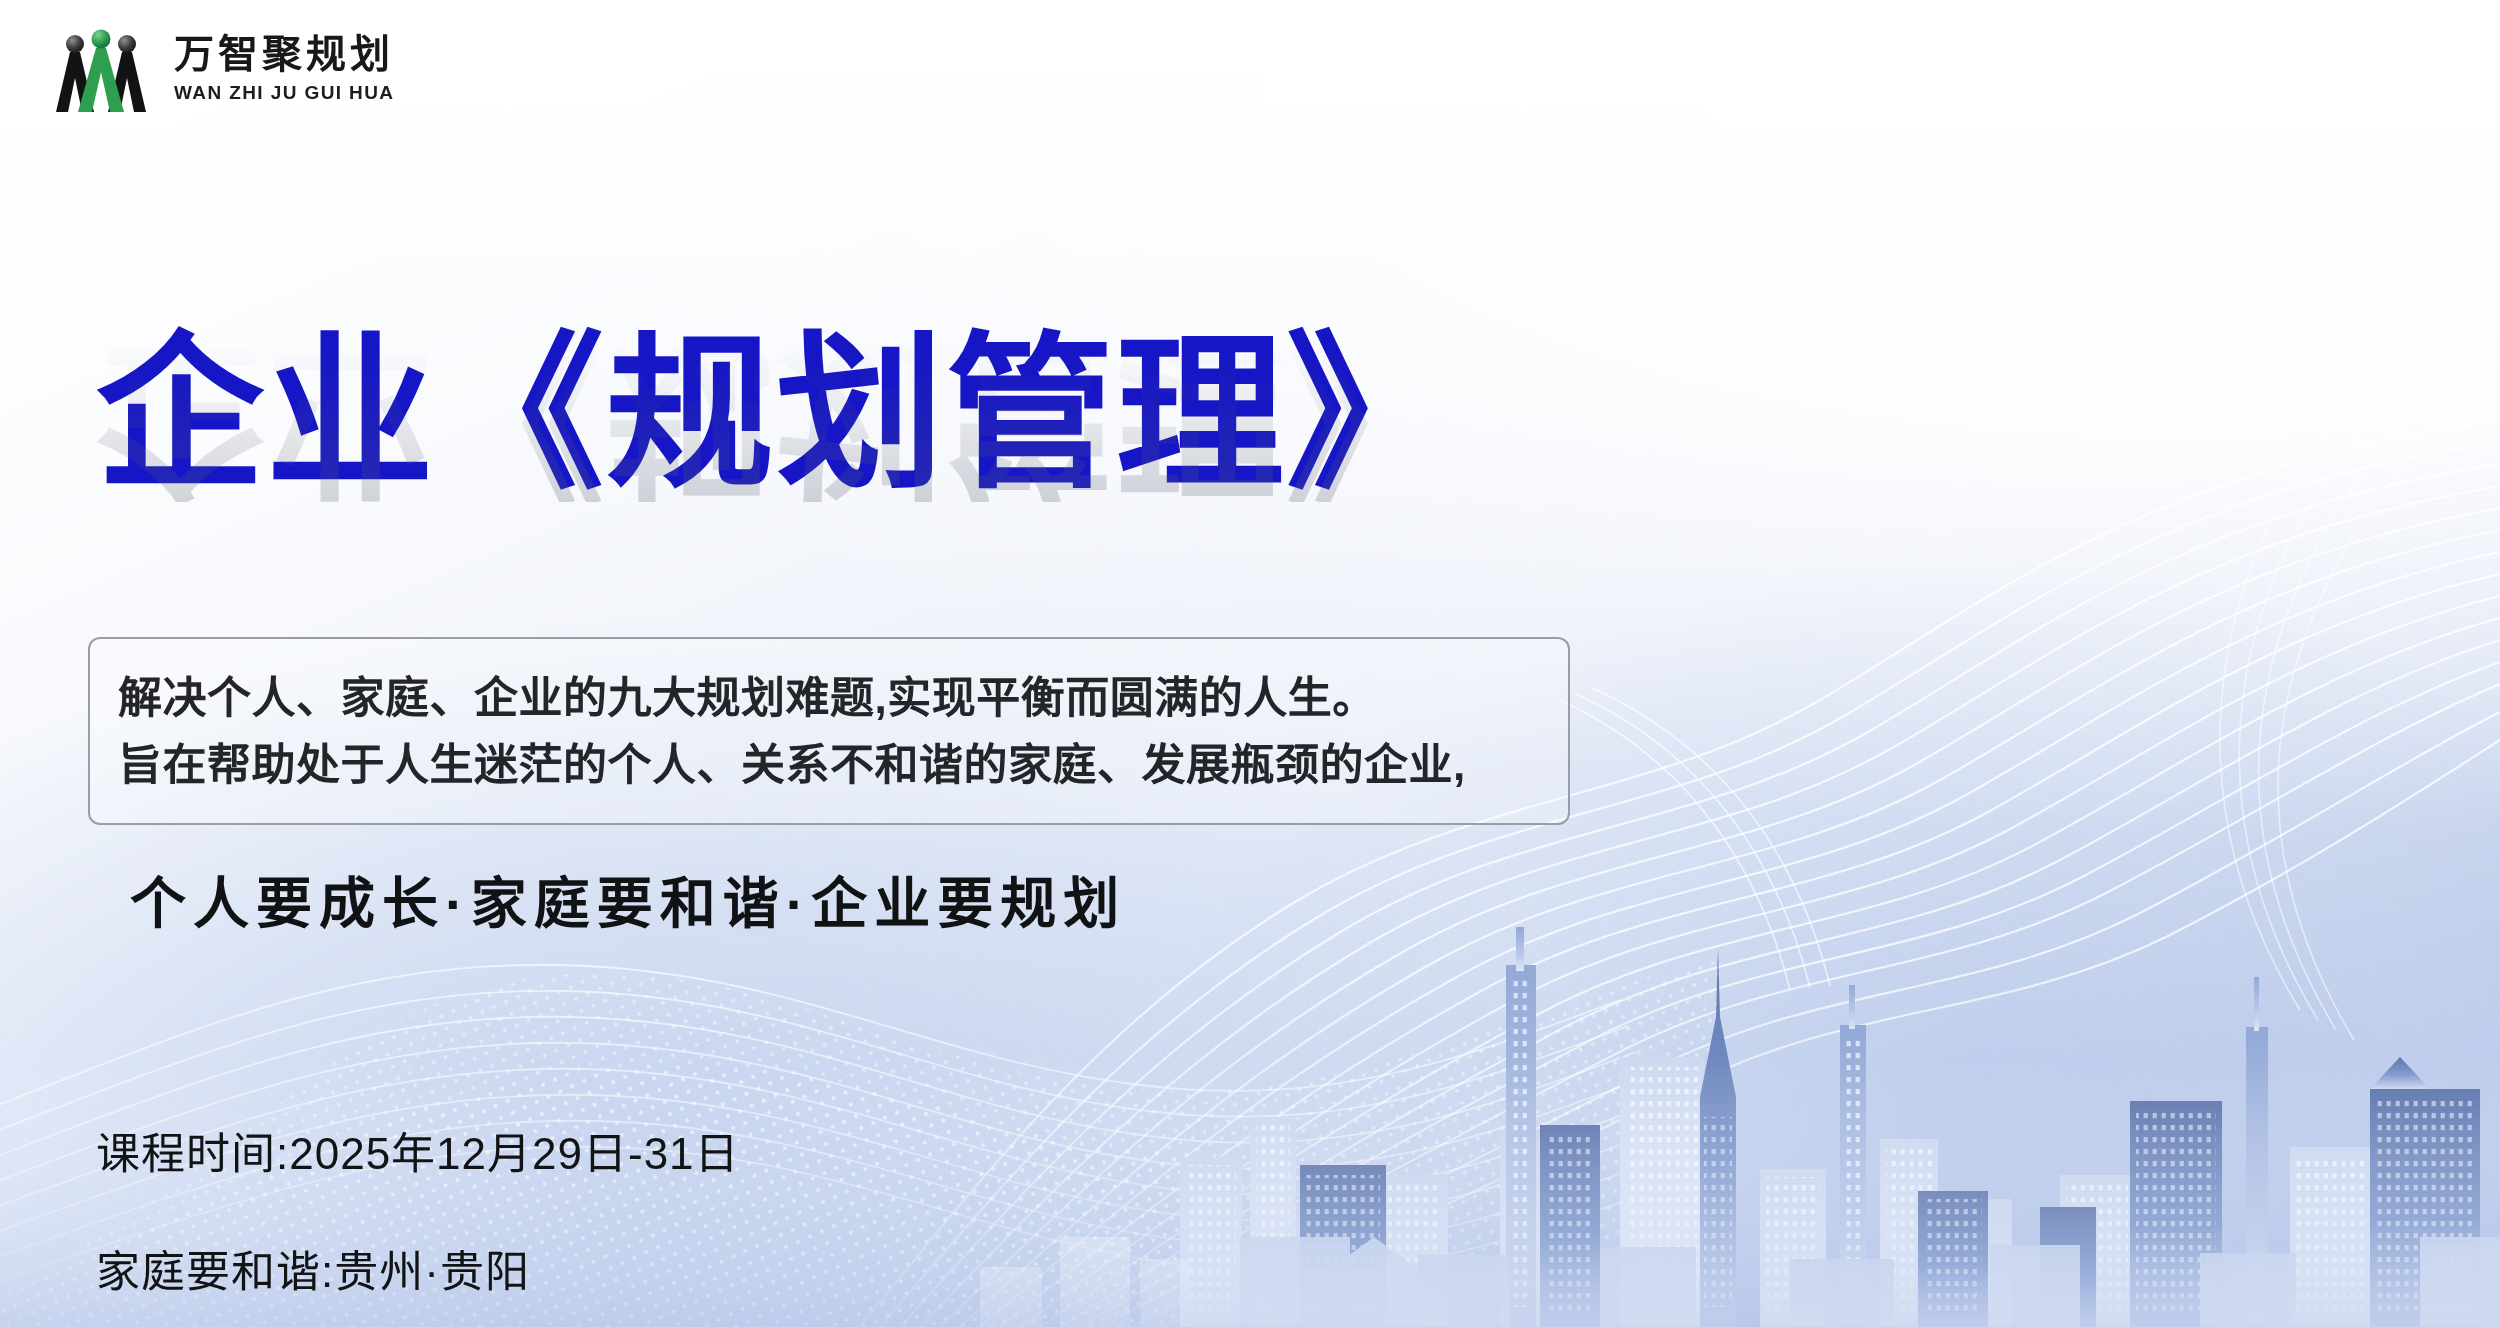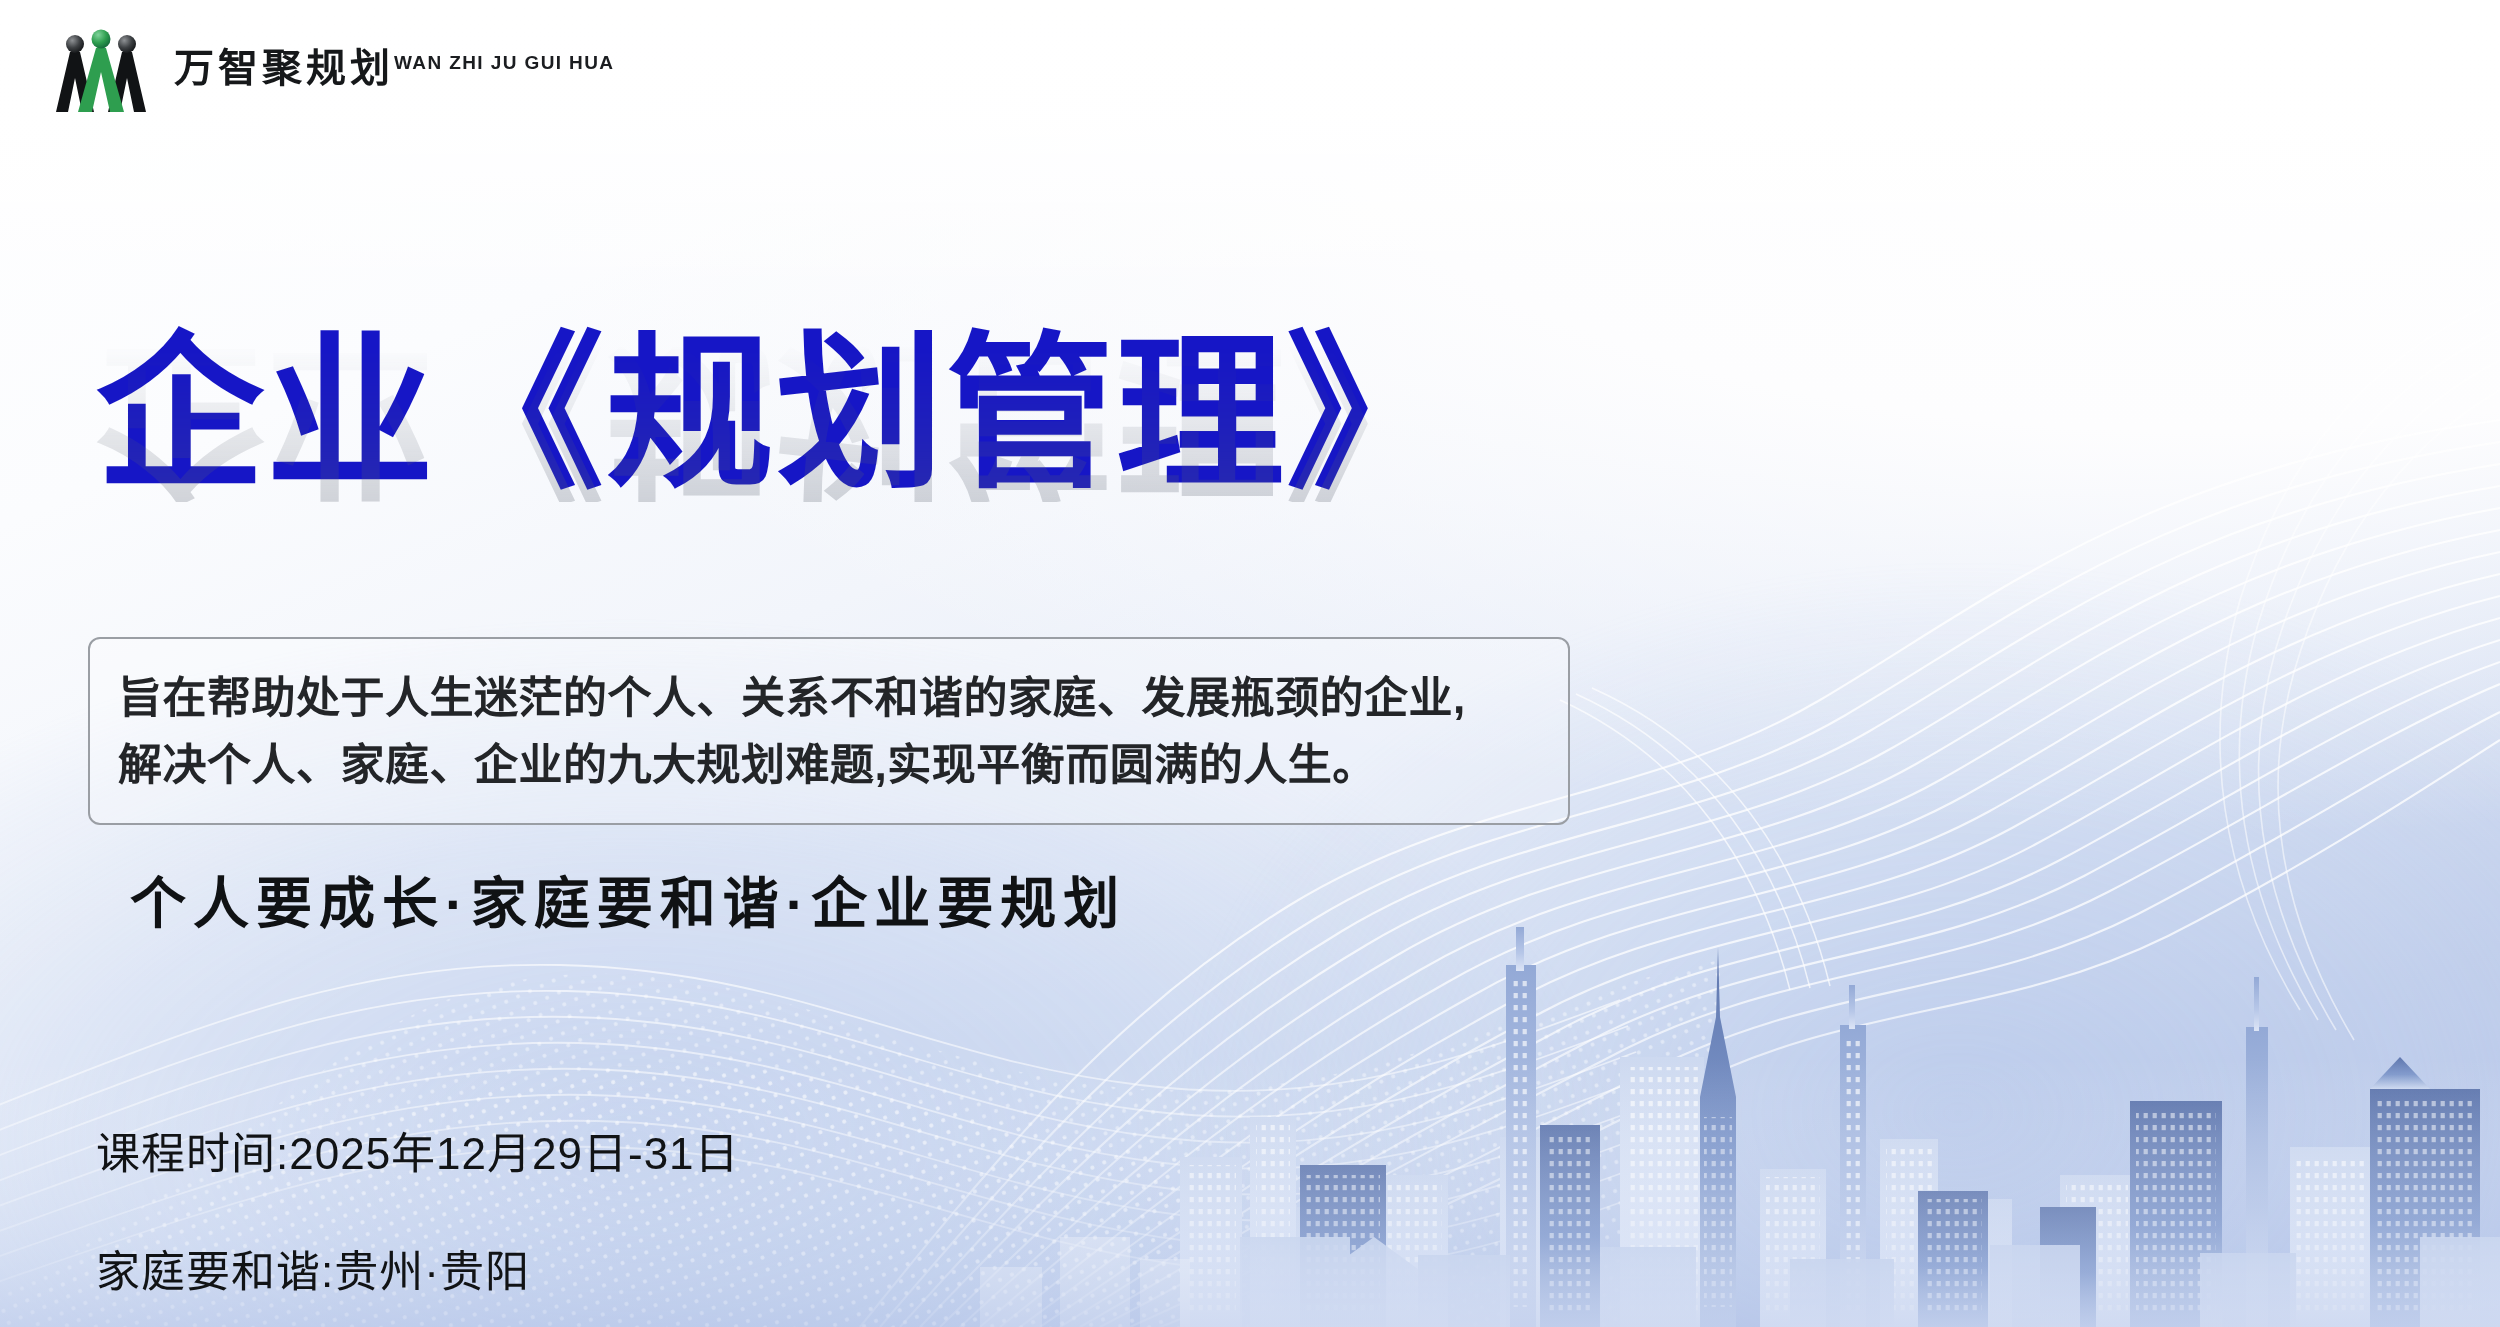--- a/index.html
+++ b/index.html
@@ -38,21 +38,21 @@
     position:absolute;left:0;top:0;width:100%;height:300px;
     background:linear-gradient(180deg,#ffffff 0%,rgba(255,255,255,.92) 40%,rgba(255,255,255,0) 100%);
   }
 
   
   #logo-block{
     position:absolute;left:46px;top:22px;
     display:flex;align-items:center;gap:18px;
   }
   #logo-mark{width:110px;height:92px;display:block;}
-  .logo-words{display:flex;flex-direction:row;justify-content:center;}
+  .logo-words{display:flex;flex-direction:column;justify-content:center;}
   #logo-cn{
     font-family:"DejaVu Serif","Liberation Serif",serif;
     font-size:40px;font-weight:700;color:#16181a;
     letter-spacing:4px;line-height:1.08;
     white-space:nowrap;
   }
   #logo-en{
     font-size:19px;font-weight:700;color:#1b1d20;
     letter-spacing:1.4px;margin-top:6px;white-space:nowrap;
   }
@@ -342,22 +342,22 @@
       <div id="logo-en">WAN ZHI JU GUI HUA</div>
     </div>
   </div>
 
   <div id="title-wrap">
     <div id="main-title" class="title-text">企业《规划管理》</div>
     <div id="title-mirror" class="title-text">企业《规划管理》</div>
   </div>
 
   <div id="desc-box">
+    <div class="desc-line">解决个人、家庭、企业的九大规划难题,实现平衡而圆满的人生。</div>
     <div class="desc-line">旨在帮助处于人生迷茫的个人、关系不和谐的家庭、发展瓶颈的企业,</div>
-    <div class="desc-line">解决个人、家庭、企业的九大规划难题,实现平衡而圆满的人生。</div>
   </div>
 
   <div id="slogan">个人要成长·家庭要和谐·企业要规划</div>
 
 
   <div id="course-info">
     <div class="course-line">课程时间:2025年12月29日-31日</div>
     <div class="course-line">家庭要和谐:贵州·贵阳</div>
   </div>
 

